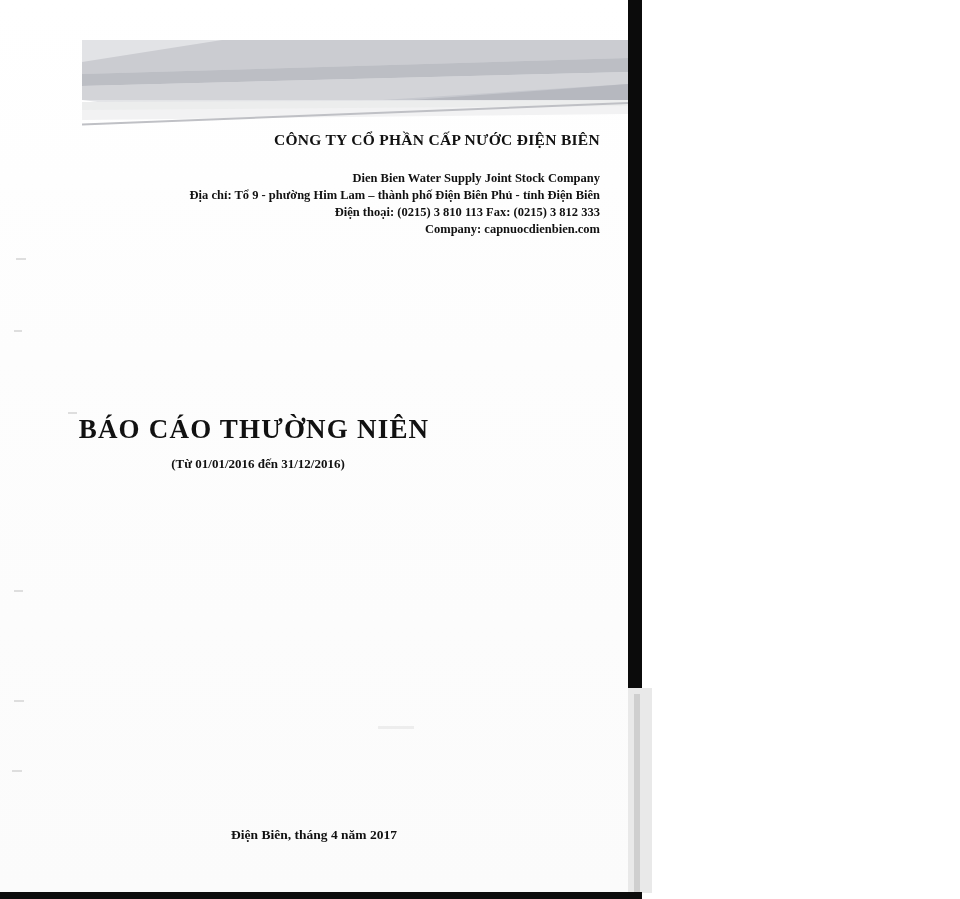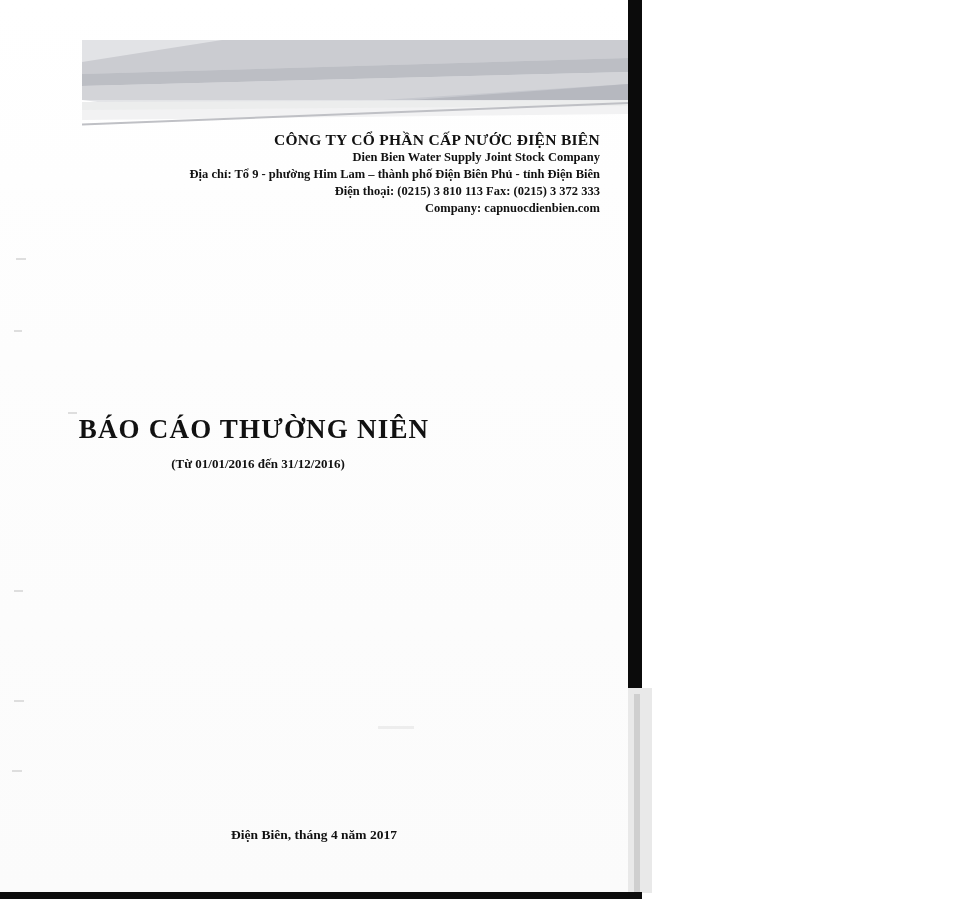--- a/index.html
+++ b/index.html
@@ -109,20 +109,21 @@
     font-size: 15.5px;
     letter-spacing: 0.3px;
     line-height: 19px;
     white-space: nowrap;
   }
   .line-company-en {
     font-weight: bold;
     font-size: 12.5px;
     line-height: 17px;
     white-space: nowrap;
+    margin-top: 21px;
   }
   .line-addr {
     font-weight: bold;
     font-size: 12.5px;
     line-height: 17px;
     white-space: nowrap;
   }
   .line-phone {
     font-weight: bold;
     font-size: 12.5px;
@@ -208,21 +209,21 @@
       <path d="M -10 84 L 546 62 L 546 64 L -10 86 Z" fill="#bfc0c5"></path>
       <polygon points="330,60 546,44 546,60" fill="#b6b8bf"></polygon>
       <polygon points="0,0 140,0 0,22" fill="#e2e3e6"></polygon>
     </svg>
   </div>
 
   <div id="company-block">
     <div class="line-company-name">CÔNG TY CỔ PHẦN CẤP NƯỚC ĐIỆN BIÊN</div>
     <div class="line-company-en">Dien Bien Water Supply Joint Stock Company</div>
     <div class="line-addr">Địa chỉ: Tổ 9 - phường Him Lam – thành phố Điện Biên Phủ - tỉnh Điện Biên</div>
-    <div class="line-phone">Điện thoại: (0215) 3 810 113   Fax: (0215) 3 372 333</div>
+    <div class="line-phone">Điện thoại: (0215) 3 810 113   Fax: (0215) 3 812 333</div>
     <div class="line-web">Company: capnuocdienbien.com</div>
   </div>
 
   <div id="title-block">
     <h1 id="doc-title">BÁO CÁO THƯỜNG NIÊN</h1>
     <p id="doc-period">(Từ 01/01/2016 đến 31/12/2016)</p>
   </div>
 
   <div id="footer-block">
     <p id="doc-place-date">Điện Biên, tháng  4 năm 2017</p>

